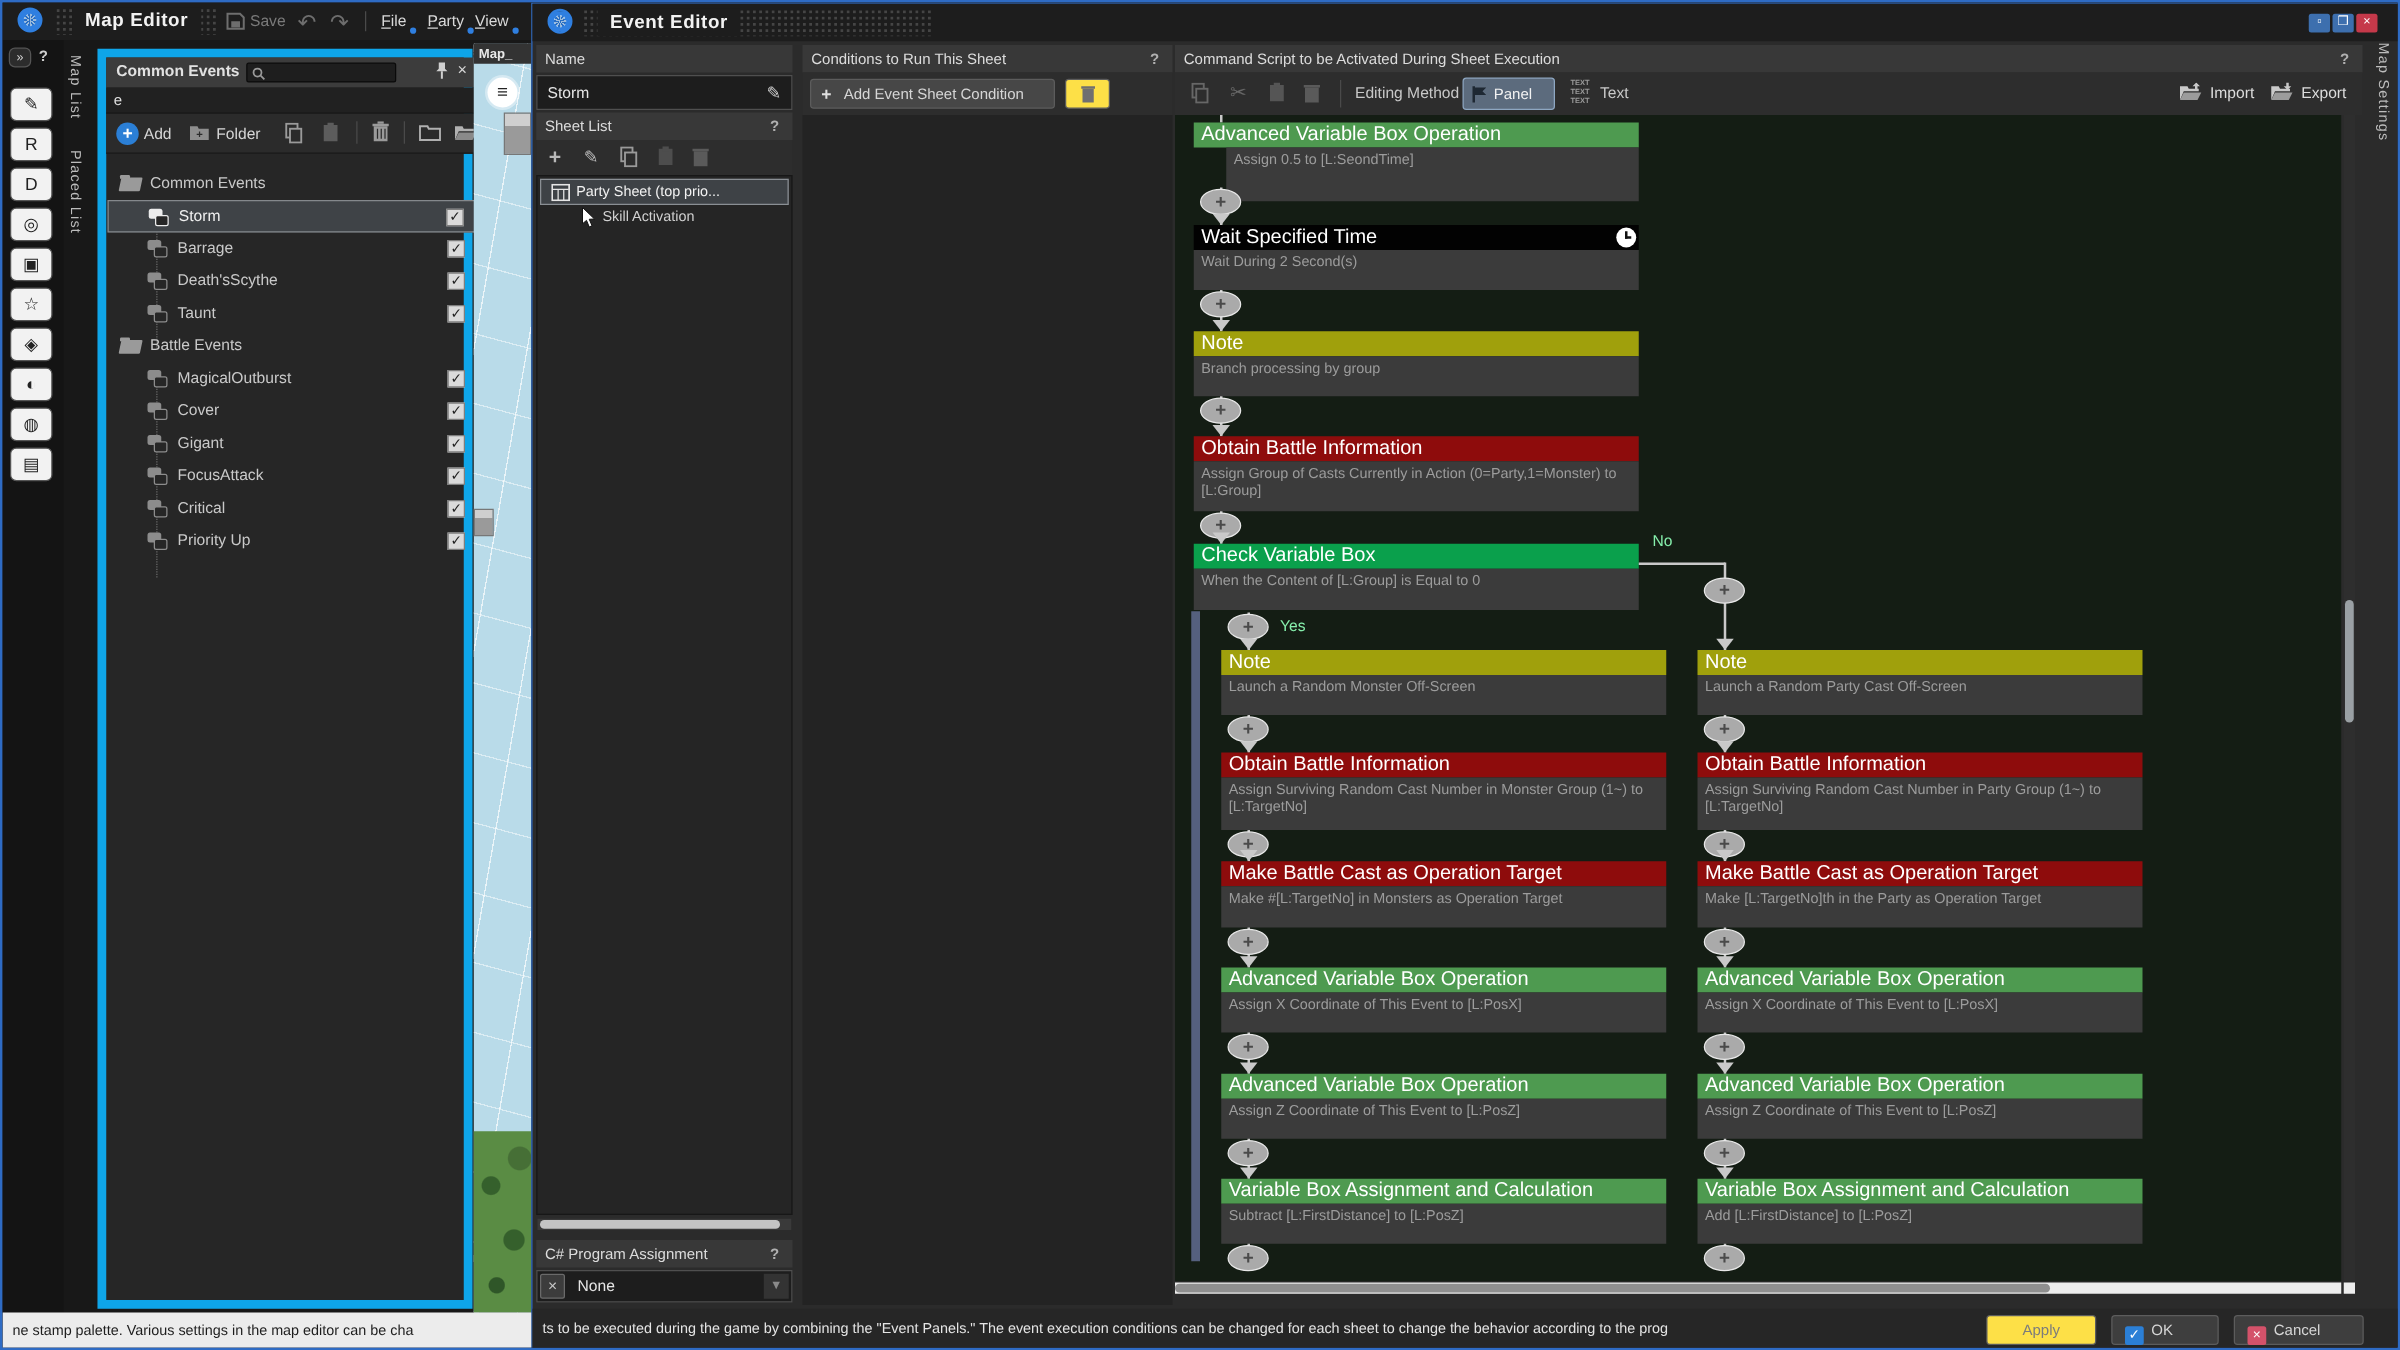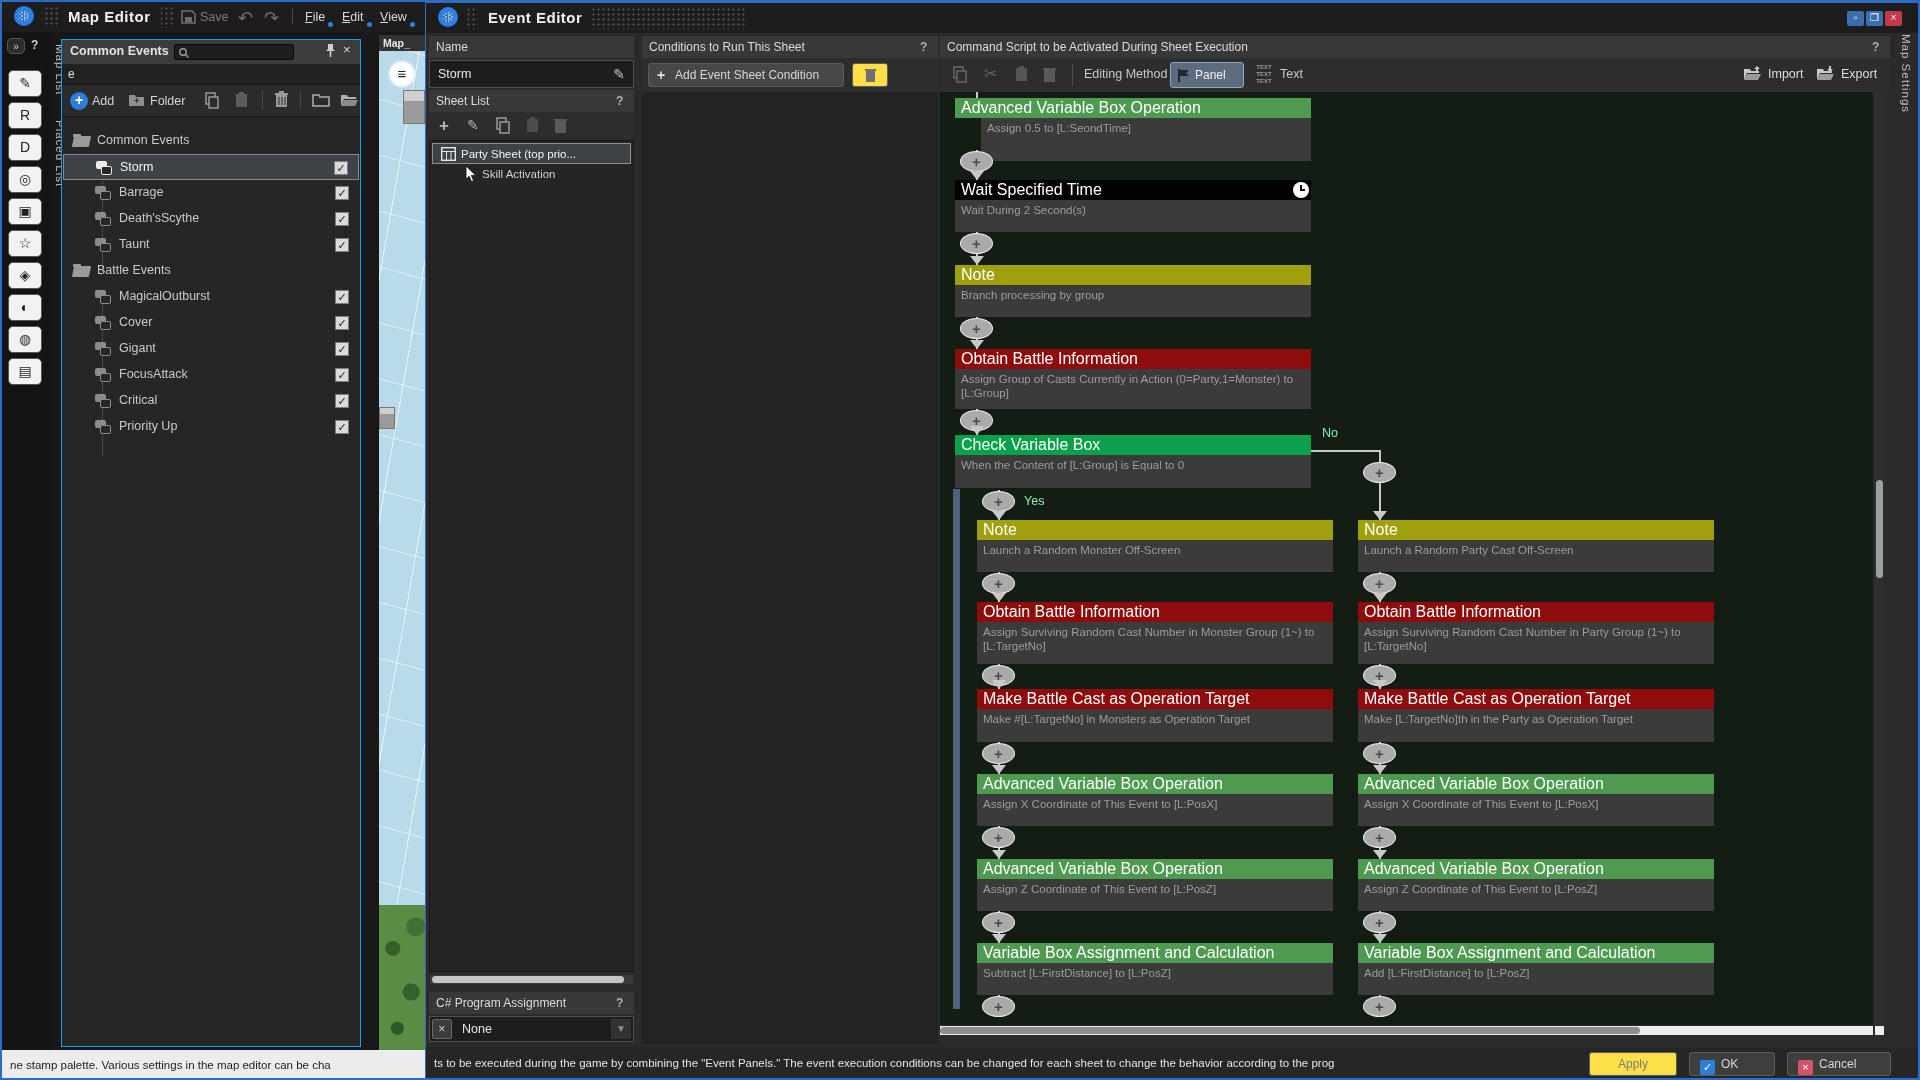--- a/index.html
+++ b/index.html
@@ -32,22 +32,22 @@
   .phdr { position:absolute; background:#383838; color:#dcdcdc; font-weight:normal;
     font-size:12px; line-height:22px; padding-left:7px; height:22px; }
   .help { position:absolute; color:#b0b0b0; font-weight:bold; font-size:12px; }
 
   
   .stripbtn { position:absolute; width:34px; height:27px; background:#f2f2f2; border-radius:5px;
     border:1px solid #555; color:#222; font-size:14px; text-align:center; line-height:25px; }
   .vtab { position:absolute; writing-mode:vertical-rl; color:#bdbdbd; font-size:11.5px; letter-spacing:1px; }
 
   
-  .cep { position:absolute; left:59px; top:37px; width:300px; height:1008px; background:#262626;
-    border:1px solid #0ea5e9; }
+  .cep { position:absolute; left:76px; top:37px; width:300px; height:1008px; background:#262626;
+    border:7px solid #0ea5e9; }
   .cep-hdr { position:absolute; left:0; top:0; width:298px; height:24px; background:#3c3c3c; }
   .searchbox { position:absolute; left:112px; top:4px; width:120px; height:16px; background:#1e1e1e;
     border:1px solid #0a0a0a; border-radius:2px; }
   .filterrow { position:absolute; left:0; top:24px; width:298px; height:21px; background:#212121;
     color:#e0e0e0; font-size:12px; line-height:21px; padding-left:6px; border-bottom:1px solid #161616;}
   .cep-tools { position:absolute; left:0; top:45px; width:298px; height:32px; background:#2b2b2b;
     border-bottom:1px solid #191919; }
   .addcircle { position:absolute; width:18px; height:18px; border-radius:50%; background:#2b7fd6;
     color:#fff; font-weight:bold; text-align:center; line-height:17px; font-size:14px; }
   .toollabel { color:#d6d6d6; font-size:12.5px; position:absolute; }
@@ -150,21 +150,21 @@
     <svg width="17" height="17" viewBox="0 0 17 17">
         <path d="M2 3h10l3 3v9H2z" fill="none" stroke="#6e6e6e" stroke-width="1.6"></path>
         <rect x="5" y="9" width="7" height="5" fill="#6e6e6e"></rect>
       </svg>
   </span>
   <span class="abs graylabel" style="left:198px;top:8px;">Save</span>
   <span class="abs tb-ico" style="left:236px;top:5px;font-size:18px;">↶</span>
   <span class="abs tb-ico" style="left:262px;top:5px;font-size:18px;">↷</span>
   <span class="abs sep-v" style="left:290px;top:7px;height:16px;"></span>
   <span class="menuitem" style="left:303px;">File</span>
-  <span class="menuitem" style="left:340px;">Edit</span>
+  <span class="menuitem" style="left:340px;">Party</span>
   <span class="menuitem" style="left:378px;">View</span>
 
   <div class="abs" style="left:0;top:30px;width:49px;height:1018px;background:#141414;">
     <span class="stripbtn" style="left:5px;top:6px;width:18px;height:16px;background:#2c2c2c;color:#cfcfcf;line-height:15px;font-size:10px;border-color:#555;">»</span>
     <span class="abs" style="left:29px;top:6px;color:#cfcfcf;font-size:12px;font-weight:bold;">?</span>
     <span class="stripbtn" style="left:6px;top:38px;">✎</span>
     <span class="stripbtn" style="left:6px;top:70px;">R</span>
     <span class="stripbtn" style="left:6px;top:102px;">D</span>
     <span class="stripbtn" style="left:6px;top:134px;">◎</span>
     <span class="stripbtn" style="left:6px;top:166px;">▣</span>

